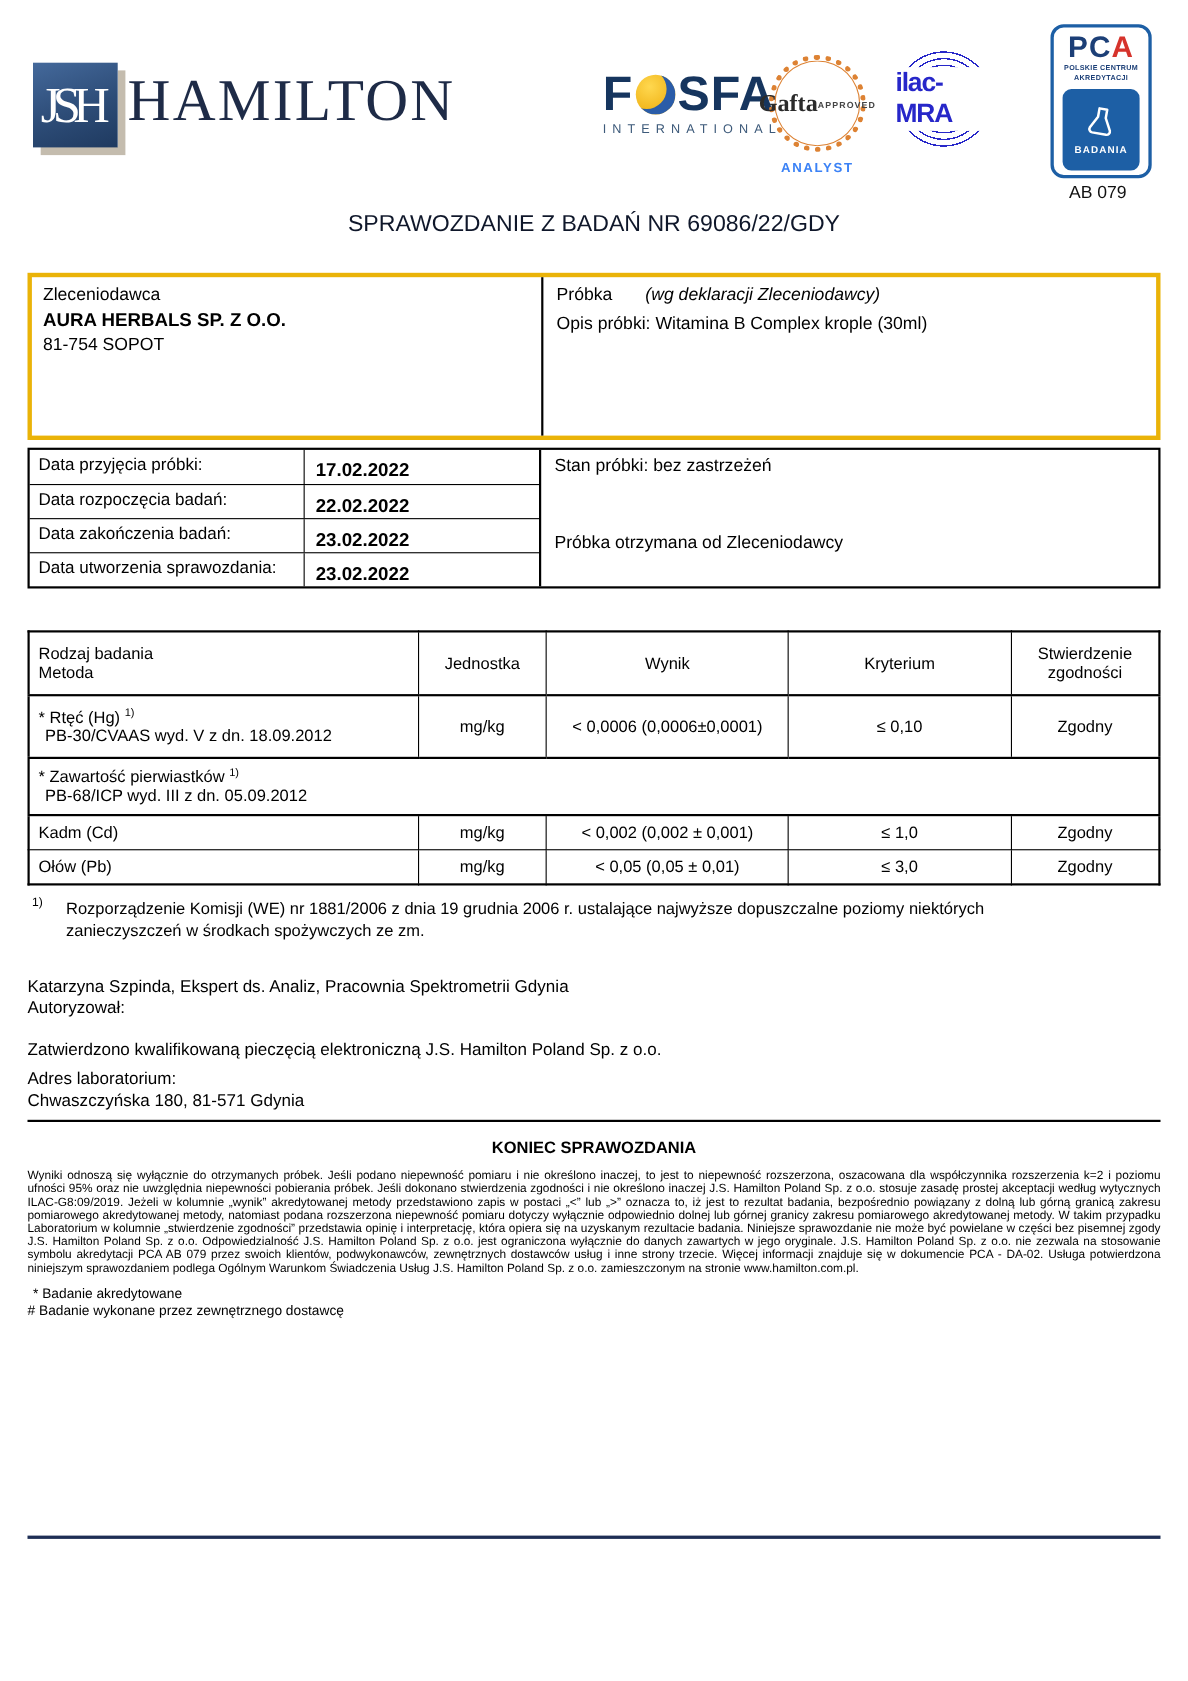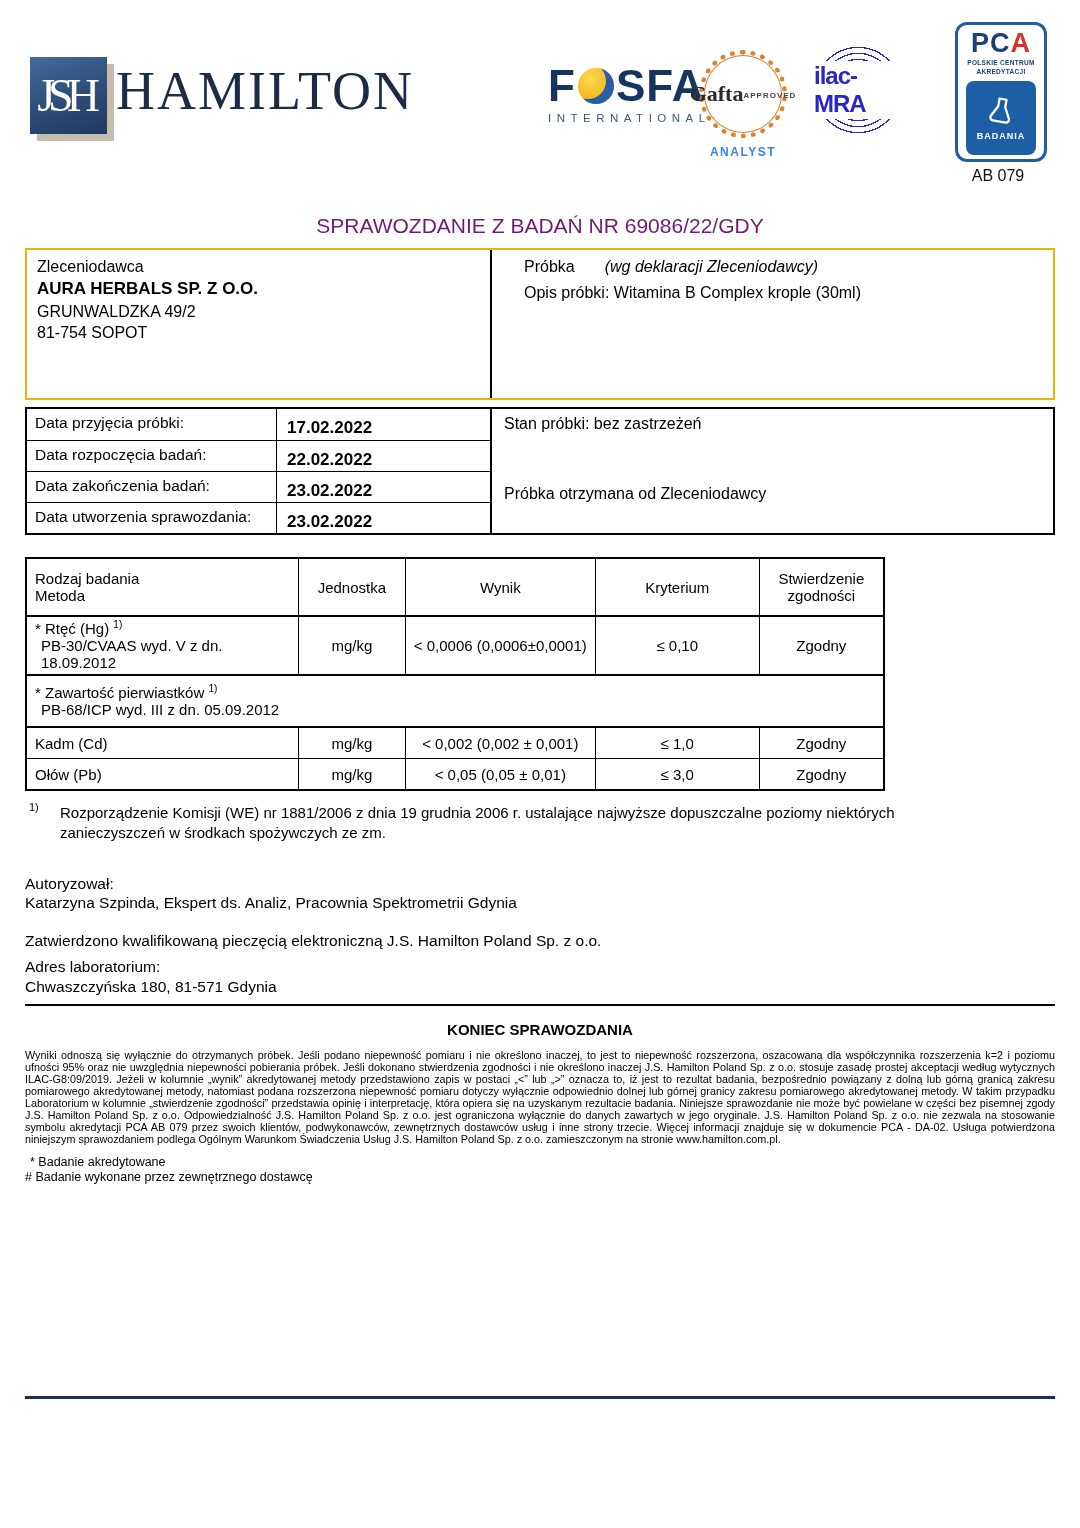--- a/index.html
+++ b/index.html
@@ -46,44 +46,44 @@
   .pca-acronym .red{color:#d6332c;}
   .pca-org{font-size:6.5px;font-weight:bold;color:#1c3f77;line-height:1.35;
            margin-top:2px;letter-spacing:.3px;}
   .pca-badge{margin:4px auto 0;width:70px;height:74px;background:#1d5fa5;border-radius:8px;
              display:flex;flex-direction:column;align-items:center;justify-content:center;}
   .pca-scope{color:#fff;font-size:9px;font-weight:bold;letter-spacing:1px;margin-top:3px;}
   .pca-ab{margin-top:5px;font-size:16px;color:#111;}
 
   
   .title{position:absolute;top:192px;left:0;width:100%;text-align:center;
-         font-size:21px;color:#701a75;margin-top:22px;}
+         font-size:21px;color:#0f172a;}
 
   
   .content{position:absolute;top:248px;left:25px;width:1030px;}
 
-  .tableA{box-sizing:border-box;display:flex;border:2px solid #eab308;height:152px;gap:20px;}
+  .tableA{box-sizing:border-box;display:flex;border:4px solid #eab308;height:152px;}
   .tableA .cellL{box-sizing:border-box;width:465px;border-right:2px solid #000;
                  padding:6px 10px;font-size:16px;line-height:1.35;}
   .tableA .cellR{box-sizing:border-box;flex:1;padding:6px 12px;font-size:16px;line-height:1.35;}
   .client-name{font-weight:bold;font-size:17px;}
   .decl{font-style:italic;margin-left:30px;}
   .sample-desc{margin-top:4px;}
 
   .tableB{box-sizing:border-box;display:flex;border:2px solid #000;height:128px;margin-top:7px;}
   .dates-col{box-sizing:border-box;width:465px;border-right:2px solid #000;}
   .date-row{box-sizing:border-box;display:flex;height:31px;border-top:1px solid #000;}
   .date-row:first-child{border-top:none;}
   .date-label{box-sizing:border-box;width:250px;border-right:1px solid #000;
               padding:5px 8px;font-size:15.5px;}
   .date-value{box-sizing:border-box;flex:1;padding:9px 10px;font-size:17px;font-weight:bold;}
   .statusR{box-sizing:border-box;flex:1;padding:6px 12px;font-size:16px;position:relative;}
   .sample-origin{position:absolute;top:76px;left:12px;}
 
-  table.results{border-collapse:collapse;width:860px;margin-top:22px;font-size:15px;}
+  table.results{border-collapse:collapse;width:1030px;margin-top:38px;font-size:15px;}
   table.results th,table.results td{border:1px solid #000;padding:3px 8px;vertical-align:middle;}
   table.results{border:2px solid #000;}
   table.results tr.head th{border-bottom:2px solid #000;font-weight:normal;height:50px;}
   th.hleft{text-align:left;}
   table.results td.c{text-align:center;}
   tr.row-tall td{height:49px;border-bottom:2px solid #000;}
   tr.section td{height:44px;border-bottom:2px solid #000;}
   tr.row-sm td{height:24px;}
   .method-line{padding-left:6px;}
   sup.fn{font-size:10px;vertical-align:super;line-height:0;}
@@ -163,21 +163,20 @@
   </div>
 
   <div class="title">SPRAWOZDANIE Z BADAŃ NR 69086/22/GDY</div>
 
   <div class="content">
 
     <div class="tableA">
       <div class="cellL">
         <div>Zleceniodawca</div>
         <div class="client-name">AURA HERBALS SP. Z O.O.</div>
-        <div>GRUNWALDZKA 49/2</div>
         <div>81-754  SOPOT</div>
       </div>
       <div class="cellR">
         <div>
           <span>Próbka</span><span class="decl">(wg deklaracji Zleceniodawcy)</span>
         </div>
         <div class="sample-desc">Opis próbki: Witamina B Complex krople (30ml)</div>
       </div>
     </div>
 
@@ -257,22 +256,22 @@
       </tr>
     </tbody>
       </table>
 
     <div class="footnote">
       <span class="fn-marker">1)</span>
       <span>Rozporządzenie Komisji (WE) nr 1881/2006 z dnia 19 grudnia 2006 r. ustalające najwyższe dopuszczalne poziomy niektórych zanieczyszczeń w środkach spożywczych ze zm.</span>
     </div>
 
     <div class="auth">
+      <div>Katarzyna Szpinda, Ekspert ds. Analiz, Pracownia Spektrometrii Gdynia</div>
       <div>Autoryzował:</div>
-      <div>Katarzyna Szpinda, Ekspert ds. Analiz, Pracownia Spektrometrii Gdynia</div>
       <div class="stamp">Zatwierdzono kwalifikowaną pieczęcią elektroniczną J.S. Hamilton Poland Sp. z o.o.</div>
       <div class="addr-label">Adres laboratorium:</div>
       <div>Chwaszczyńska 180, 81-571 Gdynia</div>
     </div>
 
     <div class="divider"></div>
     <div class="koniec">KONIEC SPRAWOZDANIA</div>
 
     <div class="disclaimer">Wyniki odnoszą się wyłącznie do otrzymanych próbek. Jeśli podano niepewność pomiaru i nie określono inaczej, to jest to niepewność rozszerzona, oszacowana dla współczynnika rozszerzenia k=2 i poziomu ufności 95% oraz nie uwzględnia niepewności pobierania próbek. Jeśli dokonano stwierdzenia zgodności i nie określono inaczej J.S. Hamilton Poland Sp. z o.o. stosuje zasadę prostej akceptacji według wytycznych ILAC-G8:09/2019. Jeżeli w kolumnie „wynik” akredytowanej metody przedstawiono zapis w postaci „&lt;” lub „&gt;” oznacza to, iż jest to rezultat badania, bezpośrednio powiązany z dolną lub górną granicą zakresu pomiarowego akredytowanej metody, natomiast podana rozszerzona niepewność pomiaru dotyczy wyłącznie odpowiednio dolnej lub górnej granicy zakresu pomiarowego akredytowanej metody. W takim przypadku Laboratorium w kolumnie „stwierdzenie zgodności” przedstawia opinię i interpretację, która opiera się na uzyskanym rezultacie badania. Niniejsze sprawozdanie nie może być powielane w części bez pisemnej zgody J.S. Hamilton Poland Sp. z o.o. Odpowiedzialność J.S. Hamilton Poland Sp. z o.o. jest ograniczona wyłącznie do danych zawartych w jego oryginale. J.S. Hamilton Poland Sp. z o.o. nie zezwala na stosowanie symbolu akredytacji PCA AB 079 przez swoich klientów, podwykonawców, zewnętrznych dostawców usług i inne strony trzecie. Więcej informacji znajduje się w dokumencie PCA - DA-02. Usługa potwierdzona niniejszym sprawozdaniem podlega Ogólnym Warunkom Świadczenia Usług J.S. Hamilton Poland Sp. z o.o. zamieszczonym na stronie www.hamilton.com.pl.</div>
 

